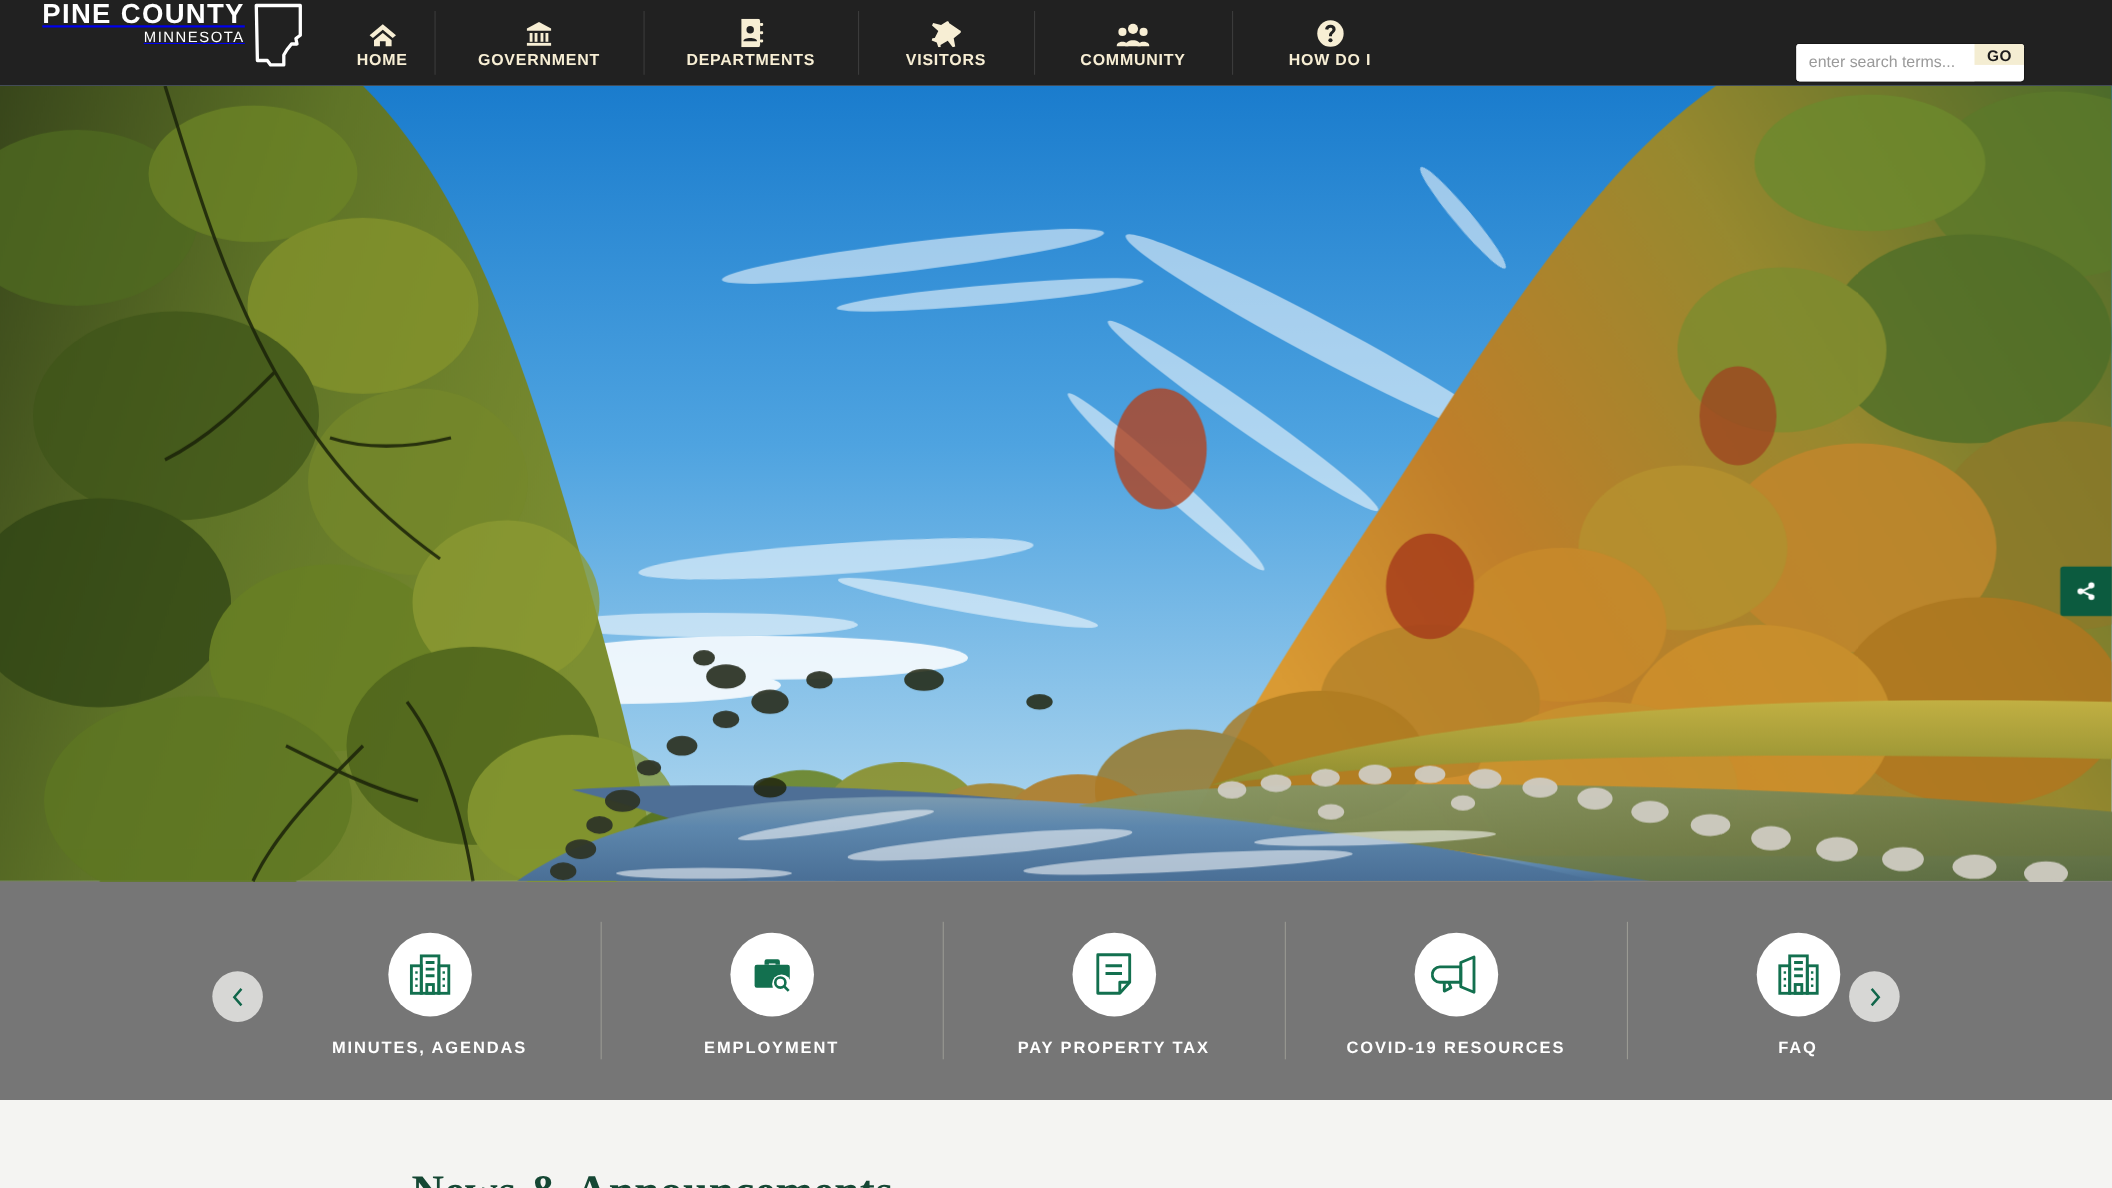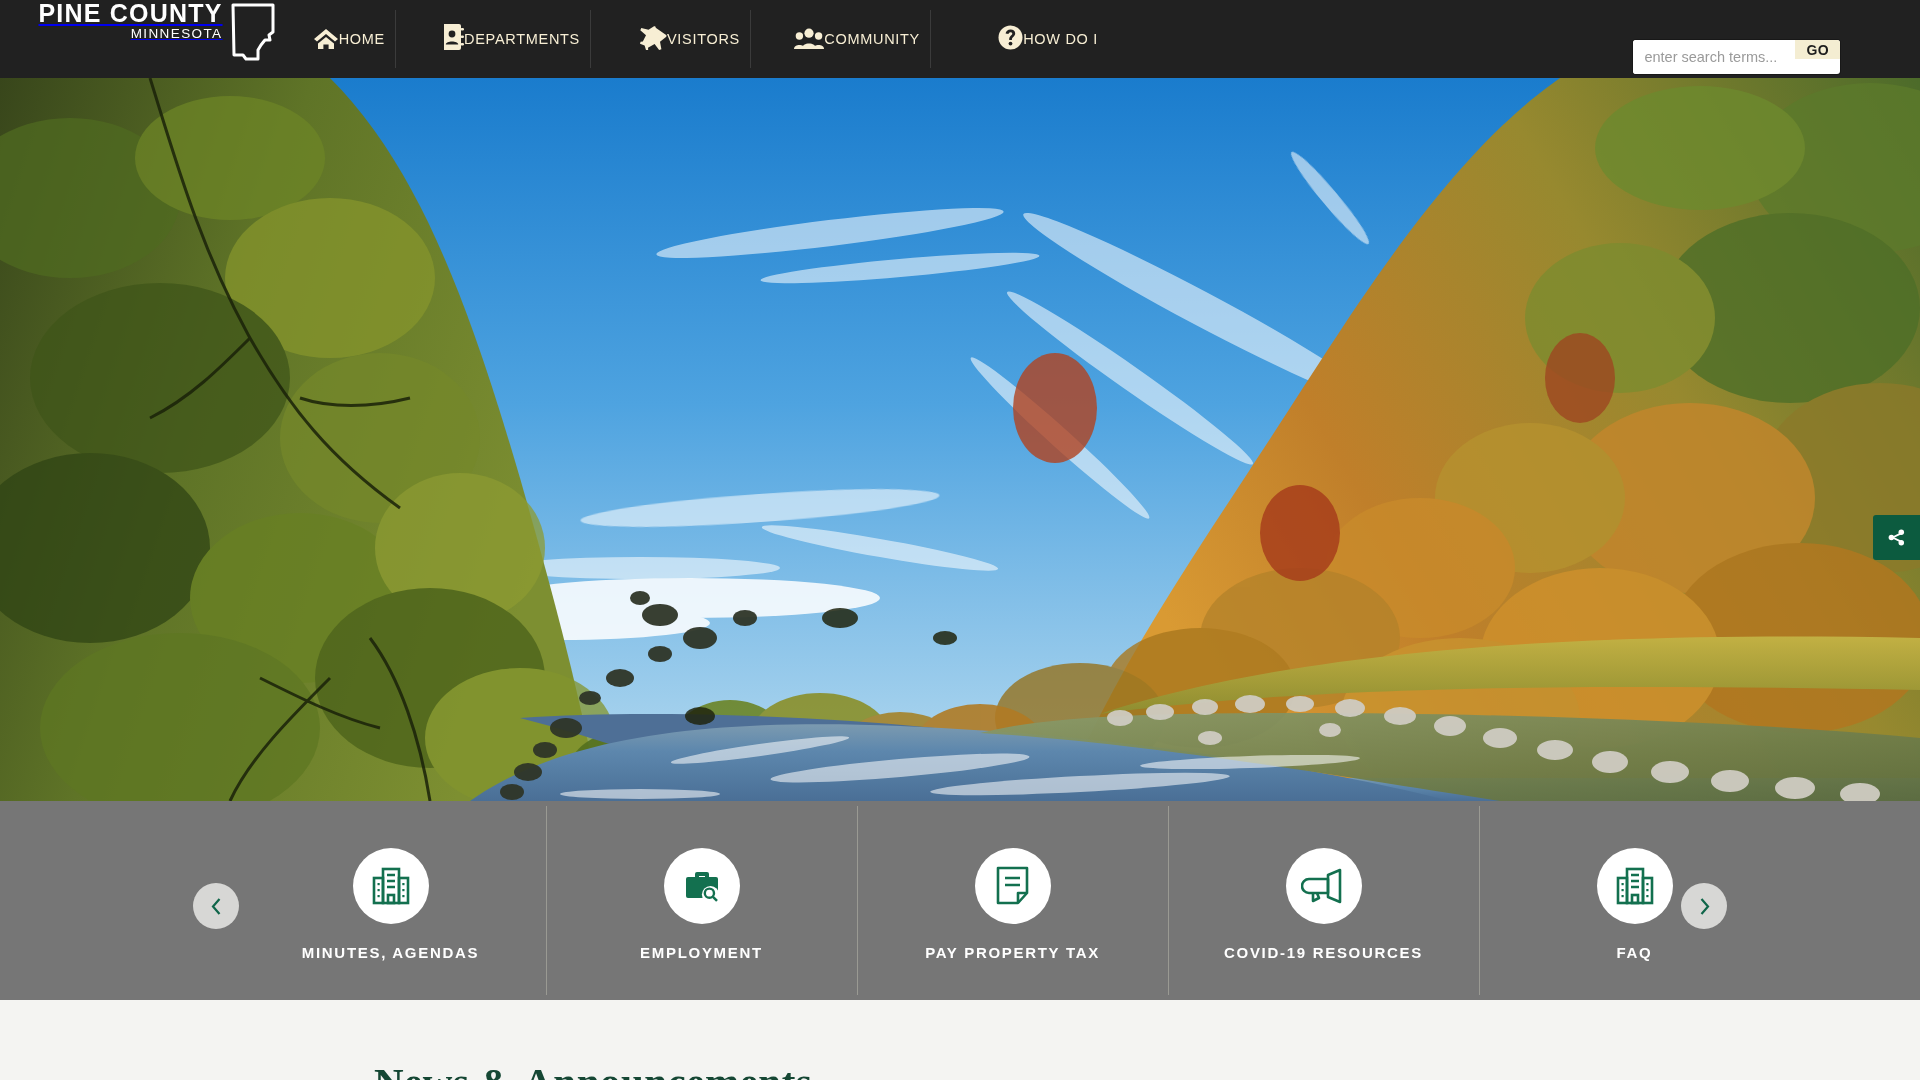--- a/index.html
+++ b/index.html
@@ -30,26 +30,27 @@
   }
   #logo-line2 {
     color:#ffffff; font-size:13.5px; font-weight:normal;
     letter-spacing:1.4px; line-height:16px; white-space:nowrap;
   }
   #logo-shape { margin-left:7px; margin-top:2px; }
 
   #mainnav { display:flex; align-items:stretch; height:78px; }
   .nav-item {
     position:relative;
-    display:flex; flex-direction:row;
-    align-items:center; justify-content:flex-end;
+    display:flex; flex-direction:column;
+    align-items:center; justify-content:center;
     color:#f6eed6;
     padding:0 10px;
     cursor:pointer;
     text-decoration:none;
+    font-weight:bold;
   }
   .nav-item + .nav-item::before {
     content:""; position:absolute; left:0; top:10px; bottom:10px;
     width:1px; background:#3b3b3b;
   }
   .nav-icon {
     height:27px; display:flex; align-items:flex-end; justify-content:center;
     margin-bottom:5px;
   }
   .nav-icon svg { fill:#f7eed4; display:block; }
@@ -110,21 +111,21 @@
   
   #quicklinks {
     position:absolute; top:801px; left:0;
     width:1920px; height:199px;
     background:#767676;
     display:flex; align-items:center;
   }
   #ql-inner {
     position:relative;
     width:1920px; height:205px;
-    display:flex; justify-content:center;
+    display:flex; align-items:center; justify-content:center;
   }
   .ql-arrow {
     position:absolute; top:882px;
     width:46px; height:46px; border-radius:50%;
     background:#d7d7d5;
     display:flex; align-items:center; justify-content:center;
     cursor:pointer;
     z-index:3;
   }
   #ql-prev { left:193px; top:883px; }
@@ -197,20 +198,33 @@
     <a class="nav-item" id="nav-home" href="#">
       <span class="nav-icon">
         <svg width="26" height="22" viewBox="0 0 26 22">
           <path d="M13 1 L25 11 L22 13.6 L13 6 L4 13.6 L1 11 Z"></path>
           <path d="M13 9 L21 15.6 V21 H15.6 V16.4 H10.4 V21 H5 V15.6 Z"></path>
         </svg>
       </span>
       <span class="nav-label">HOME</span>
     </a>
 
+    <a class="nav-item" id="nav-gov" href="#">
+      <span class="nav-icon">
+        <svg width="24" height="24" viewBox="0 0 24 24">
+          <path d="M12 1 L23 7 V9 H1 V7 Z"></path>
+          <rect x="3.5" y="11" width="2.6" height="8"></rect>
+          <rect x="8" y="11" width="2.6" height="8"></rect>
+          <rect x="13.4" y="11" width="2.6" height="8"></rect>
+          <rect x="17.9" y="11" width="2.6" height="8"></rect>
+          <rect x="1" y="20" width="22" height="2.6"></rect>
+        </svg>
+      </span>
+      <span class="nav-label">GOVERNMENT</span>
+    </a>
 
     <a class="nav-item" id="nav-depts" href="#">
       <span class="nav-icon">
         <svg width="23" height="26" viewBox="0 0 23 26">
           <path d="M3 0 H18 A2 2 0 0 1 20 2 V24 A2 2 0 0 1 18 26 H3 Z"></path>
           <rect x="19.6" y="4" width="3.4" height="2.6" rx="1.3"></rect>
           <rect x="19.6" y="11.5" width="3.4" height="2.6" rx="1.3"></rect>
           <rect x="19.6" y="19" width="3.4" height="2.6" rx="1.3"></rect>
           <circle cx="11" cy="10" r="3.4" fill="#212121"></circle>
           <path d="M4.8 20.6 C4.8 16.6 17.2 16.6 17.2 20.6 Z" fill="#212121"></path>

